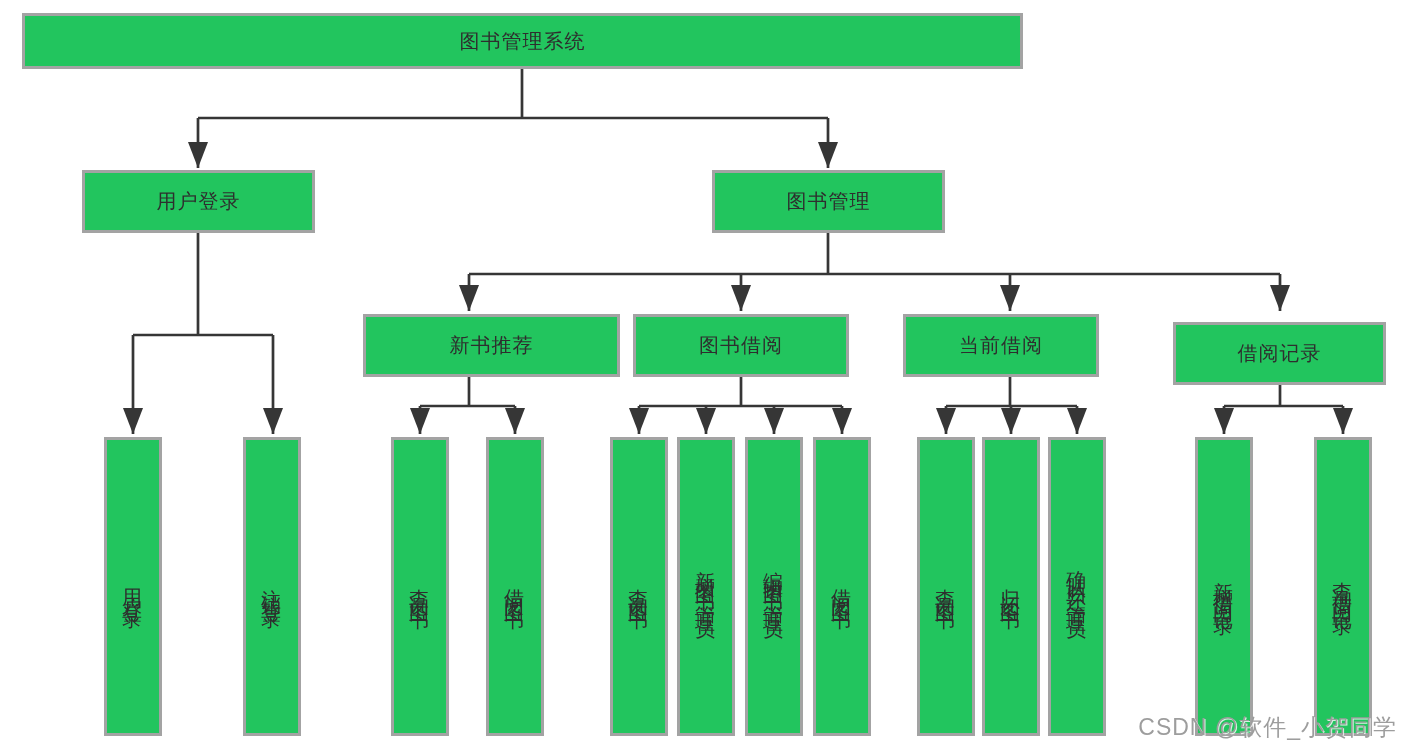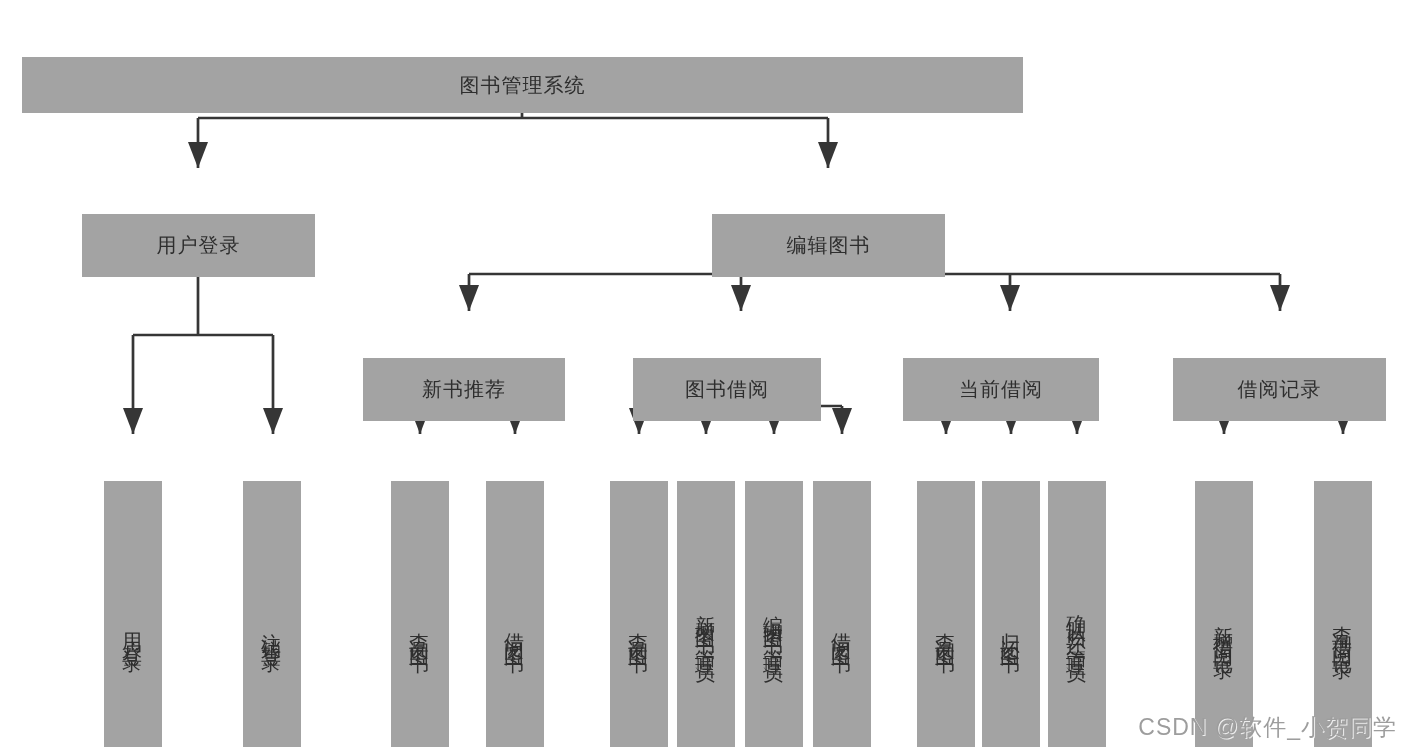--- a/index.html
+++ b/index.html
@@ -1,38 +1,38 @@
 <!DOCTYPE html>
 <html><head>
 <meta charset="utf-8">
 <style>
   html,body{margin:0;padding:0;background:#ffffff;}
   body{font-family:"Liberation Sans",sans-serif;}
   #canvas{position:relative;width:1405px;height:747px;background:#ffffff;overflow:hidden;}
   #wires{position:absolute;left:0;top:0;z-index:1;}
   .box{
     position:absolute;z-index:2;box-sizing:border-box;
-    background:#a3a3a3;border:3px solid #a3a3a3;color:#2e2e2e;
+    background:#22c55e;border:3px solid #a3a3a3;color:#2e2e2e;
     display:flex;align-items:center;justify-content:center;
-    font-size:20px;letter-spacing:1px;white-space:nowrap;margin-top:44px;
+    font-size:20px;letter-spacing:1px;white-space:nowrap;
   }
   .vbox{
     writing-mode:vertical-rl;text-orientation:mixed;
     letter-spacing:7px;font-size:20px;white-space:normal;
   }
   
   #n-root{left:22px;top:13px;width:1001px;height:56px;}
   
   #n-user-login{left:82px;top:170px;width:233px;height:63px;}
   #n-book-mgmt{left:712px;top:170px;width:233px;height:63px;}
   
-  #n-new-book{left:363px;top:314px;width:202px;height:63px;}
-  #n-borrowing{left:633px;top:314px;width:188px;height:63px;}
+  #n-new-book{left:363px;top:314px;width:257px;height:63px;}
+  #n-borrowing{left:633px;top:314px;width:216px;height:63px;}
   #n-current{left:903px;top:314px;width:196px;height:63px;}
-  #n-records{left:1173px;top:314px;width:213px;height:63px;}
+  #n-records{left:1173px;top:322px;width:213px;height:63px;}
   
   .leaf{top:437px;width:58px;height:299px;}
   #l-user-login{left:104px;}
   #l-logout{left:243px;}
   #l-query-1{left:391px;}
   #l-borrow-1{left:486px;}
   #l-query-2{left:610px;}
   #l-add-book{left:677px;}
   #l-edit-book{left:745px;}
   #l-borrow-2{left:813px;}
@@ -92,21 +92,21 @@
 
       <path d="M1280,377 V406 M1224,406 H1343"></path>
       <path d="M1224,406 V434" marker-end="url(#arrow)"></path>
       <path d="M1343,406 V434" marker-end="url(#arrow)"></path>
     </g>
   </svg>
 
   <div class="box" id="n-root">图书管理系统</div>
 
   <div class="box" id="n-user-login">用户登录</div>
-  <div class="box" id="n-book-mgmt">编辑图书</div>
+  <div class="box" id="n-book-mgmt">图书管理</div>
 
   <div class="box" id="n-new-book">新书推荐</div>
   <div class="box" id="n-borrowing">图书借阅</div>
   <div class="box" id="n-current">当前借阅</div>
   <div class="box" id="n-records">借阅记录</div>
 
   <div class="box vbox leaf" id="l-user-login">用户登录</div>
   <div class="box vbox leaf" id="l-logout">注销登录</div>
 
   <div class="box vbox leaf" id="l-query-1">查询图书</div>

